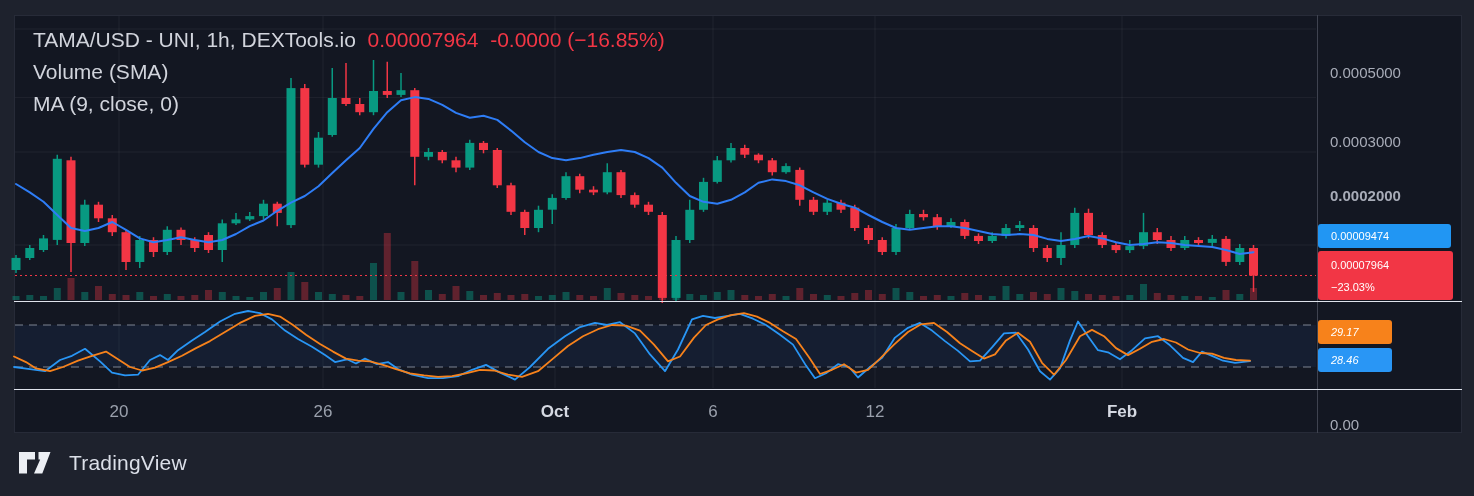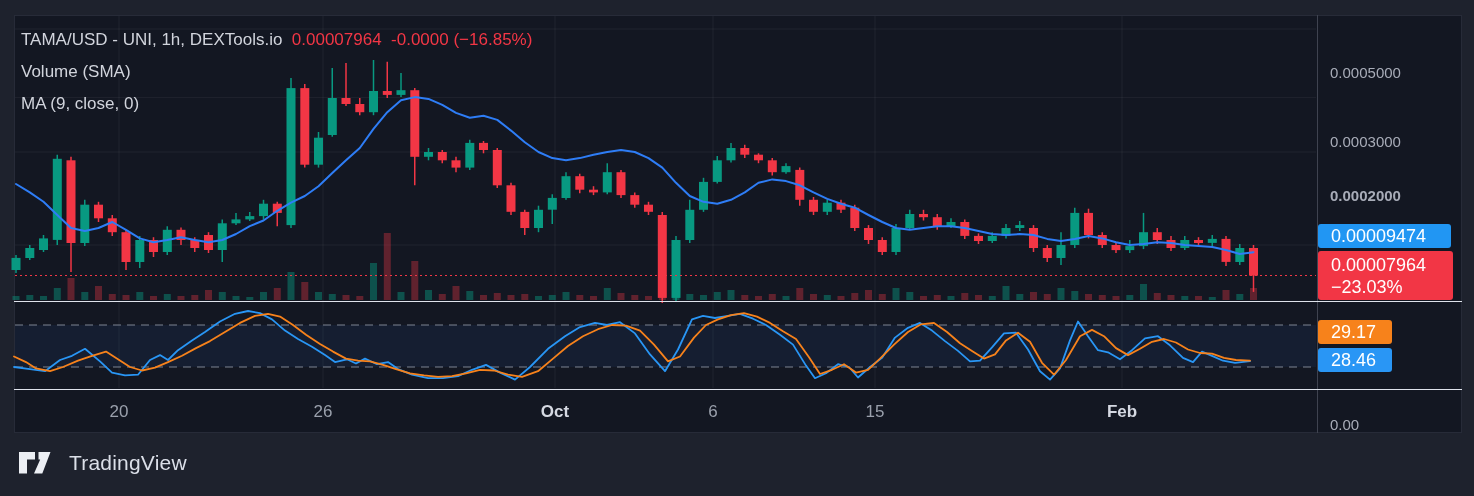--- a/index.html
+++ b/index.html
@@ -1,28 +1,28 @@
 <!DOCTYPE html>
 <html><head>
 <meta charset="utf-8">
 <style>
   html,body{margin:0;padding:0;background:#1e222d;width:1474px;height:496px;overflow:hidden;
     font-family:"Liberation Sans","DejaVu Sans",sans-serif;-webkit-font-smoothing:antialiased;}
   #stage{position:relative;width:1474px;height:496px;background:#1e222d;}
   #pane{position:absolute;left:14px;top:15px;width:1448px;height:418px;background:#131722;border:1px solid #272b38;box-sizing:border-box;}
   #chart-svg{position:absolute;left:0;top:0;width:1474px;height:496px;}
-  .legend{position:absolute;left:21px;color:#d1d4dc;font-size:17px;line-height:19px;white-space:pre;cursor:default;}
+  .legend{position:absolute;left:33px;color:#d1d4dc;font-size:21px;line-height:19px;white-space:pre;cursor:default;}
   .legend .vals{color:#f23645;}
   .axis-label{position:absolute;color:#a8acb8;font-size:15px;line-height:18px;margin-top:44px;}
   .time-label{position:absolute;top:402px;color:#9aa0ac;font-size:17px;transform:translateX(-50%);}
   .time-label.bold{color:#d5d9e2;font-weight:700;}
-  .badge{position:absolute;left:1318px;color:#fff;font-size:18px;border-radius:3px;padding-left:13px;box-sizing:border-box;}
+  .badge{position:absolute;left:1318px;color:#fff;font-size:11px;border-radius:3px;padding-left:13px;box-sizing:border-box;}
   .badge.one{height:24px;line-height:24px;width:133px;}
   .badge.two{height:49px;line-height:22px;padding-top:3px;width:135px;}
-  .badge.small{width:74px;height:24px;line-height:24px;}
+  .badge.small{width:74px;height:24px;line-height:24px;font-style:italic;}
   #logo-row{position:absolute;left:18px;top:450px;display:flex;align-items:center;gap:18px;}
   #logo-text{color:#dbdfe8;font-size:21px;font-weight:500;letter-spacing:.2px;}
   .sep{position:absolute;left:14px;width:1448px;height:1px;background:#dfe3ec;}
   #axis-vline{position:absolute;left:1317px;top:15px;width:1px;height:418px;background:#3f4350;}
 </style>
 </head>
 <body>
 
 <div id="stage">
   <div id="pane"></div>
@@ -340,21 +340,21 @@
     <div>−23.03%</div>
   </div>
   <div class="badge small" style="top: 320px; background: rgb(247, 130, 27);" id="d-badge">29.17</div>
   <div class="badge small" style="top: 348px; background: rgb(41, 150, 245);" id="k-badge">28.46</div>
 
   <div id="time-labels">
       <div class="time-label" style="left: 119px;">20</div>
       <div class="time-label" style="left: 323px;">26</div>
       <div class="time-label bold" style="left: 555px;">Oct</div>
       <div class="time-label" style="left: 713px;">6</div>
-      <div class="time-label" style="left: 875px;">15</div>
+      <div class="time-label" style="left: 875px;">12</div>
       <div class="time-label bold" style="left: 1122px;">Feb</div>
     </div>
 
   <div id="logo-row">
     <svg width="33" height="26" viewBox="0 0 33 26">
       <path d="M1 2 h16 v7.5 h-8 v14 h-8 z" fill="#eceff4"></path>
       <path d="M20.5 2 h12 l-8.2 21.5 h-8.3 l6.2-14 h-1.7 z" fill="#eceff4"></path>
     </svg>
     <span id="logo-text">TradingView</span>
   </div>

